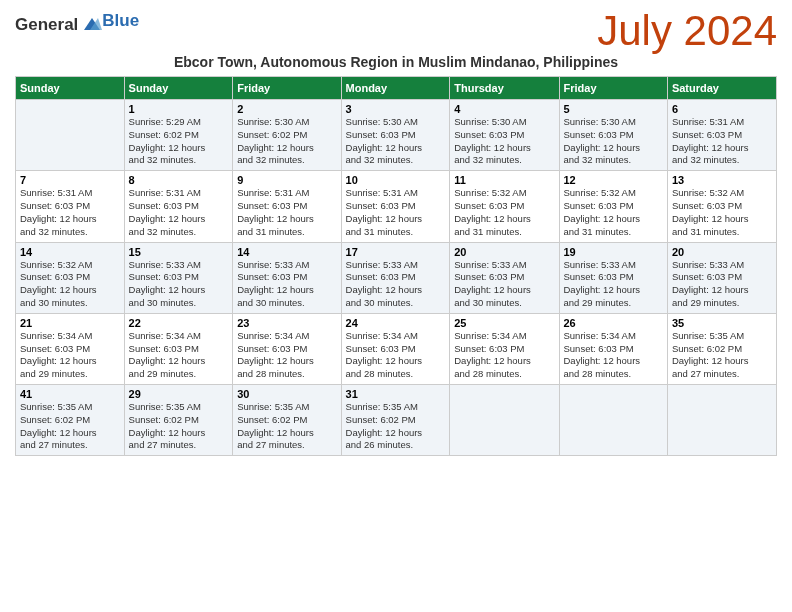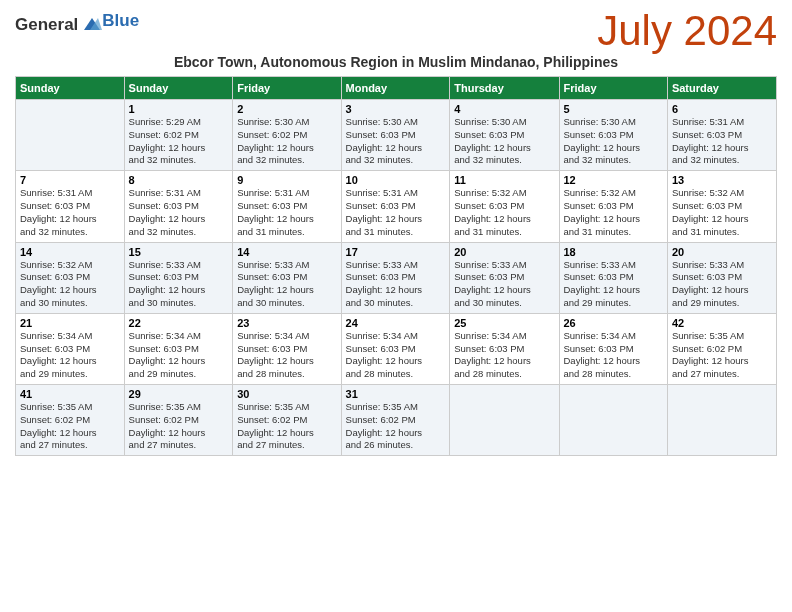--- a/index.html
+++ b/index.html
@@ -245,21 +245,21 @@
 and 30 minutes.</div>
         </td>
         <td>
           <span class="day-num">20</span>
           <div class="day-info" style="white-space: pre-line;">Sunrise: 5:33 AM
 Sunset: 6:03 PM
 Daylight: 12 hours
 and 30 minutes.</div>
         </td>
         <td>
-          <span class="day-num">18</span>
+          <span class="day-num">19</span>
           <div class="day-info" style="white-space: pre-line;">Sunrise: 5:33 AM
 Sunset: 6:03 PM
 Daylight: 12 hours
 and 29 minutes.</div>
         </td>
         <td>
           <span class="day-num">20</span>
           <div class="day-info" style="white-space: pre-line;">Sunrise: 5:33 AM
 Sunset: 6:03 PM
 Daylight: 12 hours
@@ -303,21 +303,21 @@
 and 28 minutes.</div>
         </td>
         <td>
           <span class="day-num">26</span>
           <div class="day-info" style="white-space: pre-line;">Sunrise: 5:34 AM
 Sunset: 6:03 PM
 Daylight: 12 hours
 and 28 minutes.</div>
         </td>
         <td>
-          <span class="day-num">42</span>
+          <span class="day-num">35</span>
           <div class="day-info" style="white-space: pre-line;">Sunrise: 5:35 AM
 Sunset: 6:02 PM
 Daylight: 12 hours
 and 27 minutes.</div>
         </td>
       </tr>
       <tr>
         <td>
           <span class="day-num">41</span>
           <div class="day-info" style="white-space: pre-line;">Sunrise: 5:35 AM

